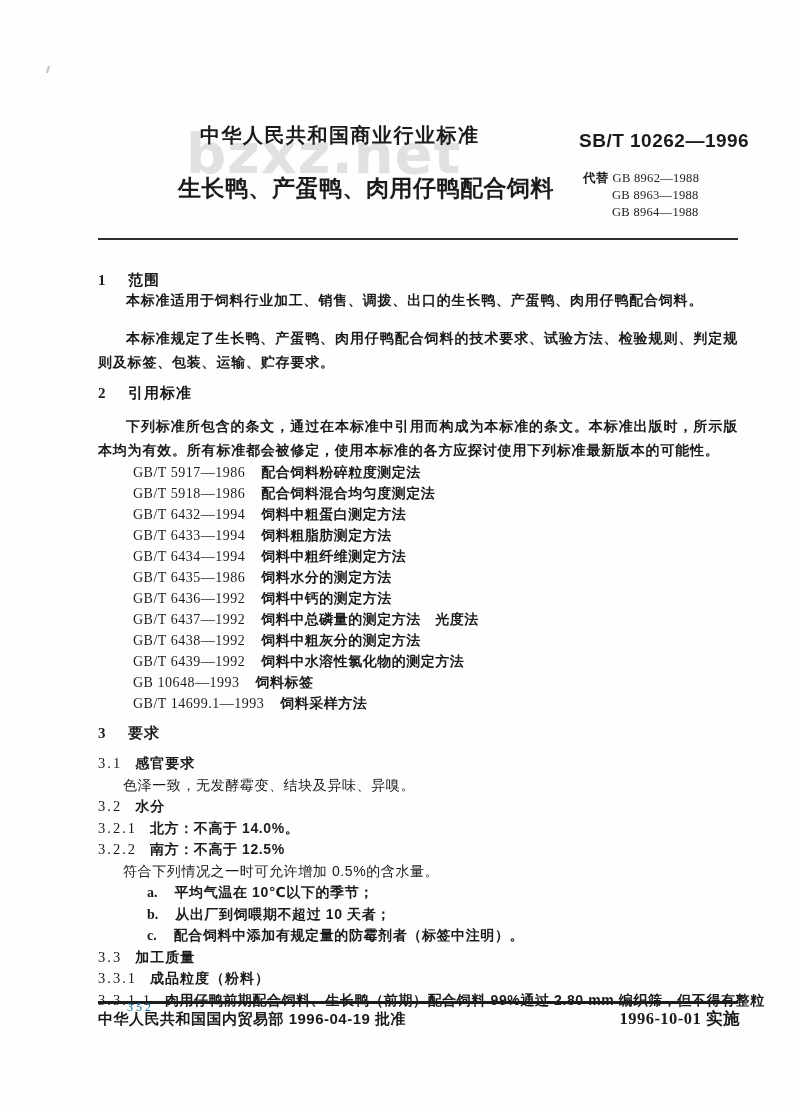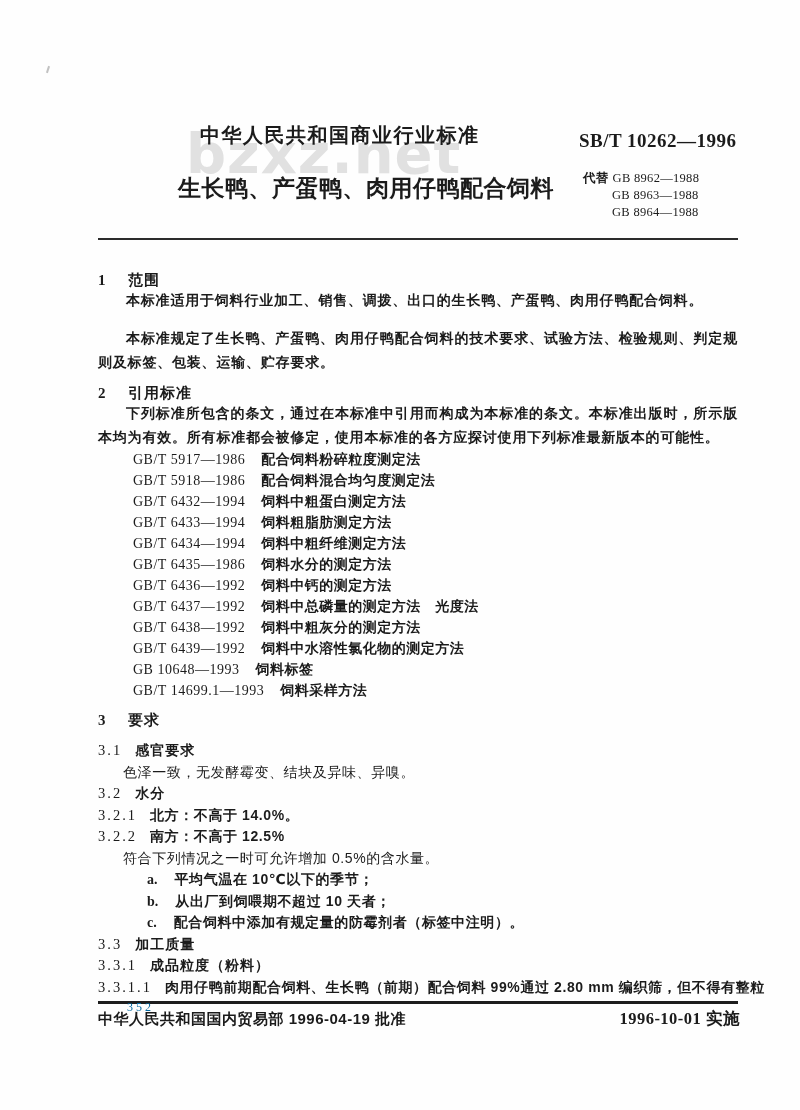--- a/index.html
+++ b/index.html
@@ -16,33 +16,33 @@
   .watermark{
     position:absolute;left:186px;top:126px;z-index:0;
     font-family:"DejaVu Sans","Liberation Sans",sans-serif;
     font-weight:700;font-size:56px;line-height:1;
     color:#e1e1e1;letter-spacing:1px;
     user-select:none;
   }
   .speck{position:absolute;left:47px;top:66px;width:2px;height:7px;background:#9a9a9a;transform:rotate(18deg);opacity:.6;}
   
   .hdr-type{position:absolute;left:200px;top:122px;font-size:20px;font-weight:700;letter-spacing:1.5px;z-index:1;}
-  .hdr-code{position:absolute;left:579px;top:130px;font-size:19px;font-weight:700;letter-spacing:0.5px;z-index:1;font-family:Liberation Serif, serif;}
+  .hdr-code{position:absolute;left:579px;top:130px;font-size:19px;font-weight:700;letter-spacing:0.5px;z-index:1;font-family:Liberation Sans, sans-serif;}
   .hdr-title{position:absolute;left:178px;top:173px;font-size:23px;font-weight:700;letter-spacing:0.5px;z-index:1;}
   .hdr-replaces{position:absolute;left:583px;top:170px;z-index:1;font-size:12.5px;line-height:17px;letter-spacing:0.3px;}
   .rep-ind{padding-left:29px;}
   .latin{font-family:"Liberation Serif","DejaVu Serif",serif;}
   .rep-label{margin-right:4px;font-weight:600;}
   .rule-top{position:absolute;left:98px;top:238px;width:640px;height:2px;background:#2c2c2c;z-index:1;}
   
   .content{position:absolute;left:98px;top:271px;width:640px;z-index:1;}
   .sec-h{height:17px;line-height:17px;font-size:15px;font-weight:700;letter-spacing:1px;}
   .sec-no{display:inline-block;min-width:14px;margin-right:16px;font-family:"Liberation Serif","DejaVu Serif",serif;font-size:15px;}
   .para{margin:0;font-size:14px;line-height:24px;text-align:justify;text-indent:2em;letter-spacing:0.8px;font-weight:600;}
-  .mt14{margin-top:14px}.mt13{}.mt10{margin-top:10px}
+  .mt14{margin-top:14px}.mt13{margin-top:13px}.mt10{margin-top:10px}
   .ref-list{padding-left:35px;}
   .ref-row{line-height:21px;font-size:14px;white-space:nowrap;}
   .ref-code{font-family:"Liberation Serif","DejaVu Serif",serif;letter-spacing:0.5px;margin-right:16px;}
   .ref-title{font-weight:700;letter-spacing:0.5px;margin-top:48px;}
   .clause-list{margin-top:12px;}
   .clause{line-height:21.5px;font-size:14px;white-space:nowrap;letter-spacing:0.6px;}
   .c-num{font-family:"Liberation Serif","DejaVu Serif",serif;font-size:14.5px;letter-spacing:2px;margin-right:13px;}
   .c-head .c-text{font-weight:700;letter-spacing:1px;}
   .c-plain .c-text{font-weight:600;}
   .c-indent{padding-left:25px;}

